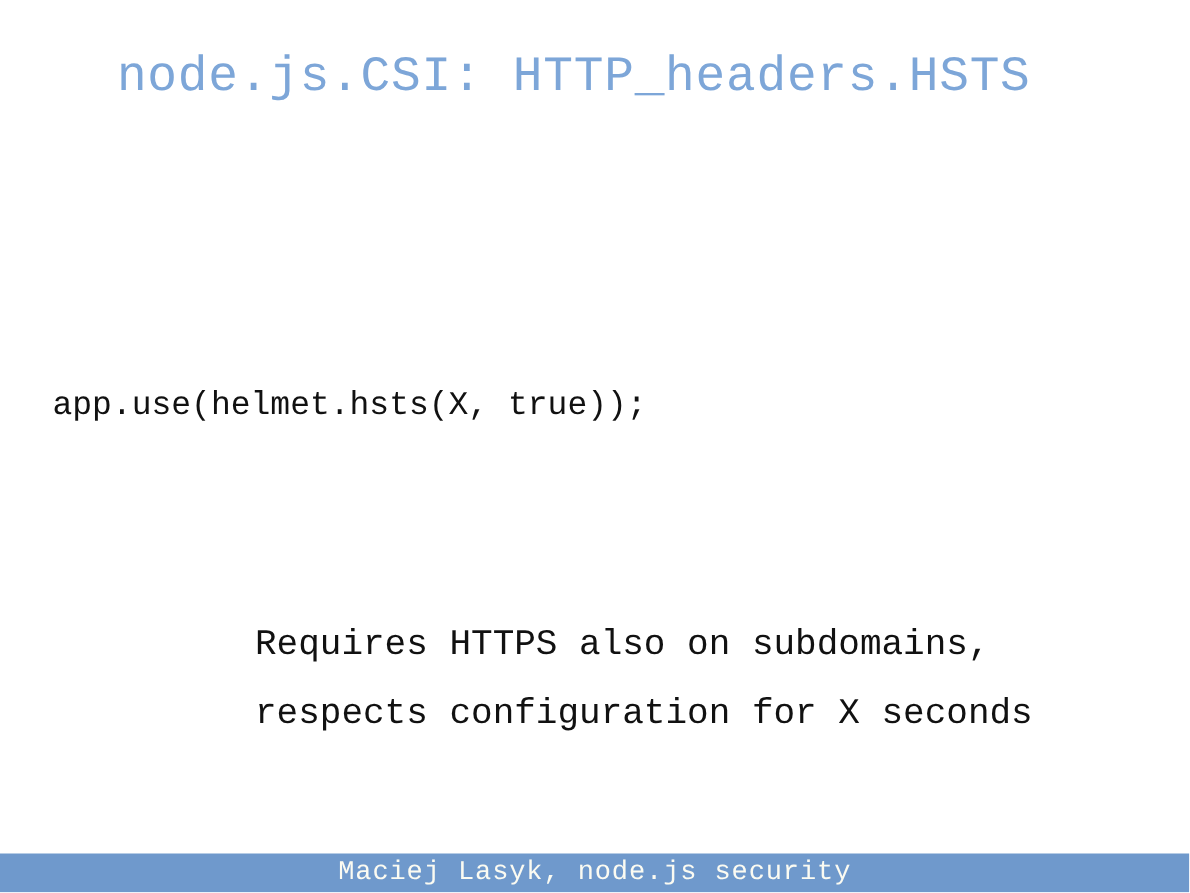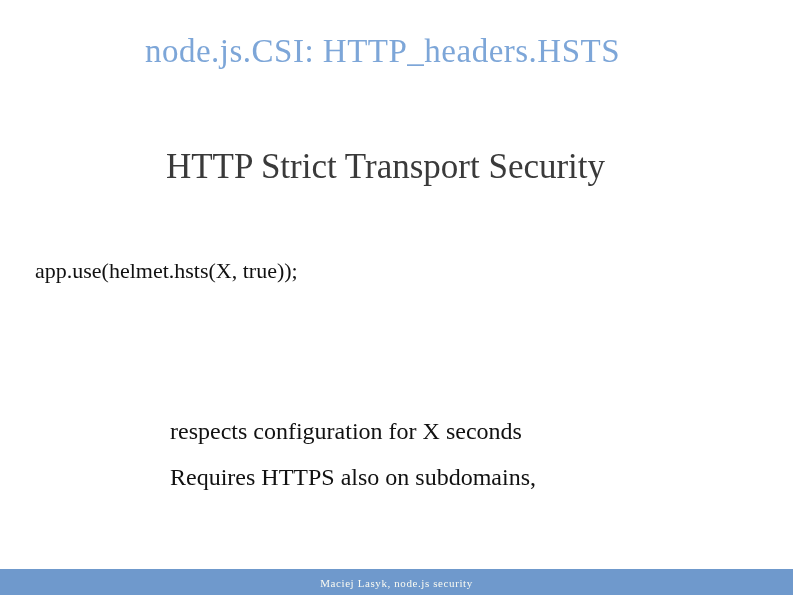--- a/index.html
+++ b/index.html
@@ -6,21 +6,21 @@
     margin: 0;
     padding: 0;
     background: #ffffff;
   }
   .slide {
     position: relative;
     width: 793px;
     height: 595px;
     background: var(--background, #ffffff);
     overflow: hidden;
-    font-family: Liberation Serif, serif;
+    font-family: Liberation Mono, monospace;
   }
   .title {
     position: absolute;
     top: 33px;
     left: 0;
     right: 28px;
     margin: 0;
     text-align: center;
     font-size: 33px;
     font-weight: 400;
@@ -61,40 +61,39 @@
     position: absolute;
     left: 0;
     right: 0;
     bottom: 0;
     height: 26px;
     line-height: 26px;
     background: var(--footer-bg, #6f99cc);
     text-align: center;
   }
   .footer-bar span {
-    font-size: 11px;
+    font-size: 18px;
     font-weight: 300;
     letter-spacing: 0.6px;
     color: var(--footer-text, #fbfbf2);
   }
 </style>
 </head>
 <body>
 
 <div class="slide">
 
   <h1 class="title">node.js.CSI: HTTP_headers.HSTS</h1>
 
-  <h2 class="subtitle">HTTP Strict Transport Security</h2>
 
   <div class="code-line code1">app.use(helmet.hsts(X, true));</div>
 
 
   <div class="body-text">
+    <div>Requires HTTPS also on subdomains,</div>
     <div>respects configuration for X seconds</div>
-    <div>Requires HTTPS also on subdomains,</div>
   </div>
 
   <footer class="footer-bar">
     <span>Maciej Lasyk, node.js security</span>
   </footer>
 
 </div>
 
 </body></html>

